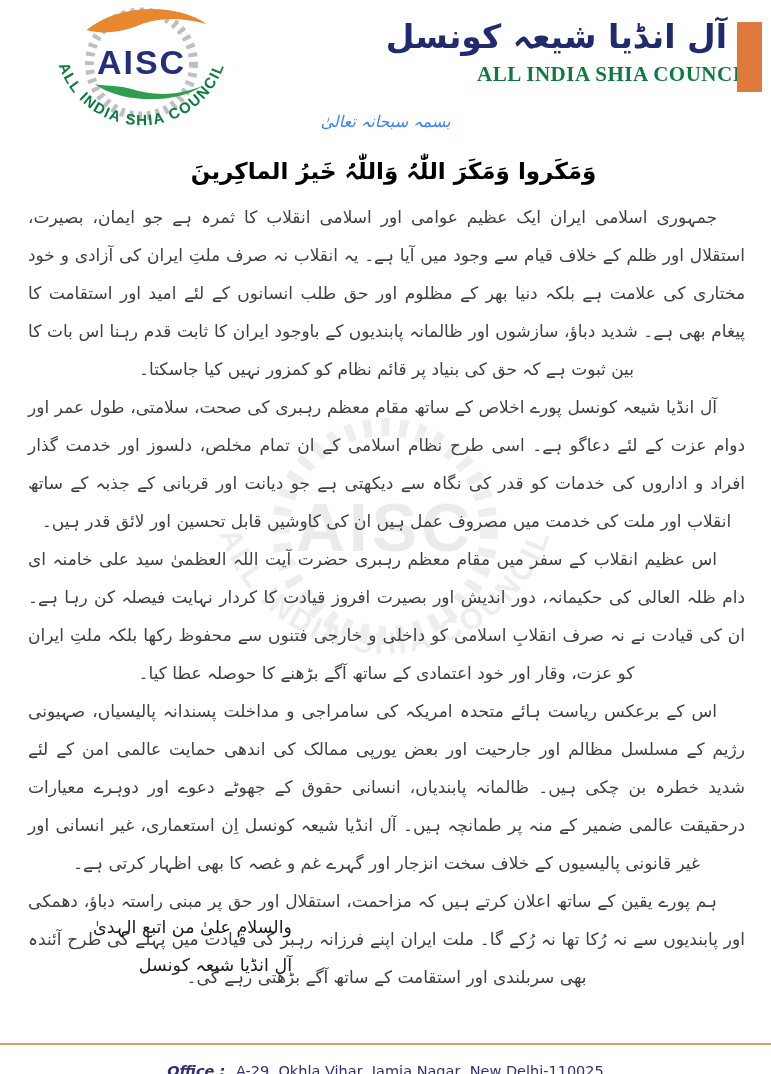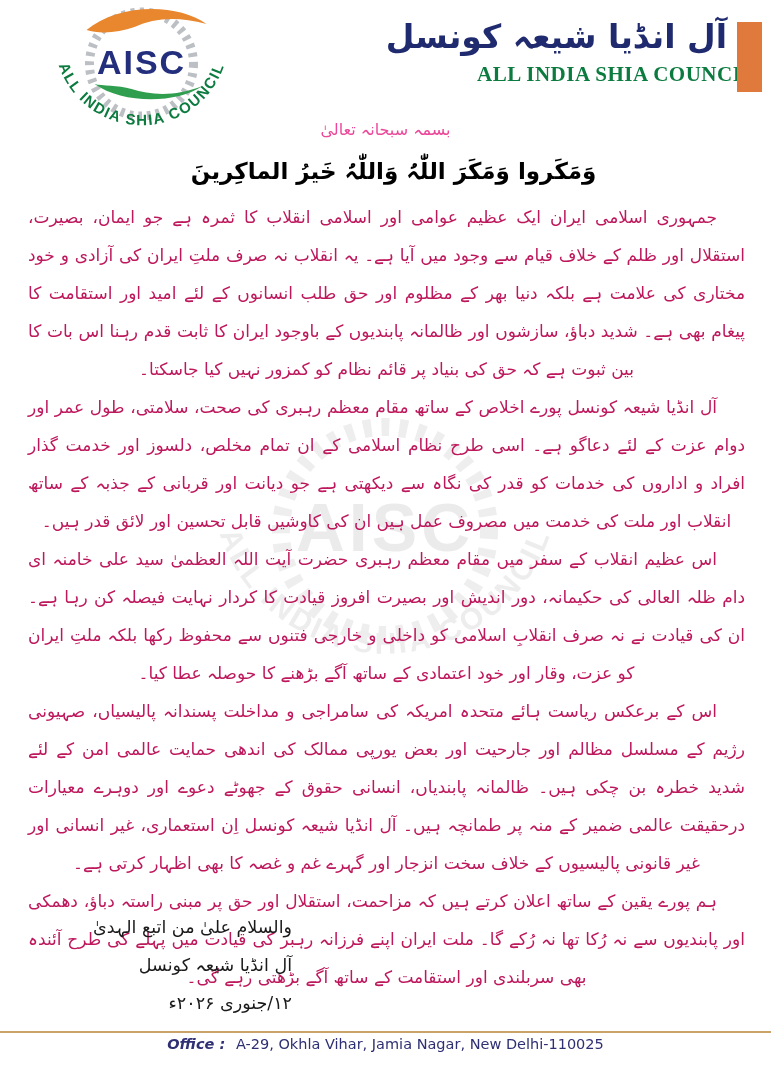--- a/index.html
+++ b/index.html
@@ -16,49 +16,49 @@
     direction:rtl;font-size:33px;line-height:46px;color:#1f2b6e;font-weight:bold;
     font-family:"DejaVu Sans",sans-serif;white-space:nowrap;
   }
   .org-eng{
     margin-top:2px;font-family:"Liberation Serif","DejaVu Serif",serif;
     font-weight:bold;font-size:21px;letter-spacing:.5px;color:#0c7b3f;white-space:nowrap;
   }
   .accent-bar{position:absolute;right:9px;top:22px;width:25px;height:70px;background:#e0793c;}
   
   .bismillah{
-    position:absolute;left:0;top:120px;width:100%;text-align:center;
-    direction:rtl;font-size:16px;color:#ec4899;
+    position:absolute;left:0;top:112px;width:100%;text-align:center;
+    direction:rtl;font-size:16px;color:#3b82f6;font-style:italic;
   }
   .verse{
     position:absolute;left:8px;top:158px;width:100%;text-align:center;
     direction:rtl;font-size:23px;font-weight:bold;color:#000;
   }
   
   .body-text{
     position:absolute;left:28px;right:26px;top:198px;z-index:1;
   }
   .body-text p{
     direction:rtl;text-align:justify;text-align-last:center;
-    margin:0;font-size:17px;line-height:38px;text-indent:28px;color:#be185d;
+    margin:0;font-size:17px;line-height:38px;text-indent:28px;color:#404040;
   }
   .watermark{
     position:absolute;left:50%;top:318px;transform:translateX(-50%);
     width:430px;height:430px;opacity:.5;z-index:0;pointer-events:none;
   }
   
   .closing{
     position:absolute;left:52px;top:908px;width:240px;
     direction:rtl;font-size:17.5px;line-height:38px;z-index:1;
   }
   
   .footer{
-    position:absolute;left:0;bottom:0;width:100%;height:43px;
+    position:absolute;left:0;bottom:0;width:100%;height:31px;
     border-top:2px solid #c9a368;text-align:center;background:#fff;
-    color:#2f2f74;font-size:14.5px;line-height:19px;padding-top:2px;box-sizing:border-box;
+    color:#2f2f74;font-size:14.5px;line-height:19px;padding-top:17px;box-sizing:border-box;
   }
   .footer .lbl{font-weight:bold;font-style:italic;}
   .footer .seg{margin:0 3px;}
 </style>
 </head>
 <body>
 
 <div class="page">
 
   <div class="logo-wrap">
@@ -99,21 +99,20 @@
     <p>جمہوری اسلامی ایران ایک عظیم عوامی اور اسلامی انقلاب کا ثمرہ ہے جو ایمان، بصیرت، استقلال اور ظلم کے خلاف قیام سے وجود میں آیا ہے۔ یہ انقلاب نہ صرف ملتِ ایران کی آزادی و خود مختاری کی علامت ہے بلکہ دنیا بھر کے مظلوم اور حق طلب انسانوں کے لئے امید اور استقامت کا پیغام بھی ہے۔ شدید دباؤ، سازشوں اور ظالمانہ پابندیوں کے باوجود ایران کا ثابت قدم رہنا اس بات کا بین ثبوت ہے کہ حق کی بنیاد پر قائم نظام کو کمزور نہیں کیا جاسکتا۔</p>
     <p>آل انڈیا شیعہ کونسل پورے اخلاص کے ساتھ مقام معظم رہبری کی صحت، سلامتی، طول عمر اور دوام عزت کے لئے دعاگو ہے۔ اسی طرح نظام اسلامی کے ان تمام مخلص، دلسوز اور خدمت گذار افراد و اداروں کی خدمات کو قدر کی نگاہ سے دیکھتی ہے جو دیانت اور قربانی کے جذبہ کے ساتھ انقلاب اور ملت کی خدمت میں مصروف عمل ہیں ان کی کاوشیں قابل تحسین اور لائق قدر ہیں۔</p>
     <p>اس عظیم انقلاب کے سفر میں مقام معظم رہبری حضرت آیت اللہ العظمیٰ سید علی خامنہ ای دام ظلہ العالی کی حکیمانہ، دور اندیش اور بصیرت افروز قیادت کا کردار نہایت فیصلہ کن رہا ہے۔ ان کی قیادت نے نہ صرف انقلابِ اسلامی کو داخلی و خارجی فتنوں سے محفوظ رکھا بلکہ ملتِ ایران کو عزت، وقار اور خود اعتمادی کے ساتھ آگے بڑھنے کا حوصلہ عطا کیا۔</p>
     <p>اس کے برعکس ریاست ہائے متحدہ امریکہ کی سامراجی و مداخلت پسندانہ پالیسیاں، صہیونی رژیم کے مسلسل مظالم اور جارحیت اور بعض یورپی ممالک کی اندھی حمایت عالمی امن کے لئے شدید خطرہ بن چکی ہیں۔ ظالمانہ پابندیاں، انسانی حقوق کے جھوٹے دعوے اور دوہرے معیارات درحقیقت عالمی ضمیر کے منہ پر طمانچہ ہیں۔ آل انڈیا شیعہ کونسل اِن استعماری، غیر انسانی اور غیر قانونی پالیسیوں کے خلاف سخت انزجار اور گہرے غم و غصہ کا بھی اظہار کرتی ہے۔</p>
     <p>ہم پورے یقین کے ساتھ اعلان کرتے ہیں کہ مزاحمت، استقلال اور حق پر مبنی راستہ دباؤ، دھمکی اور پابندیوں سے نہ رُکا تھا نہ رُکے گا۔ ملت ایران اپنے فرزانہ رہبر کی قیادت میں پہلے کی طرح آئندہ بھی سربلندی اور استقامت کے ساتھ آگے بڑھتی رہے گی۔</p>
   </div>
 
   <div class="closing">
     <div>والسلام علیٰ من اتبع الہدیٰ</div>
     <div>آل انڈیا شیعہ کونسل</div>
-    <div>۱۲/جنوری ۲۰۲۶ء</div>
   </div>
 
   <div class="footer">
     <div>
       <span class="lbl seg">Office :</span>
       <span class="seg">A-29, Okhla Vihar, Jamia Nagar, New Delhi-110025</span>
     </div>
   </div>
 
 </div>

